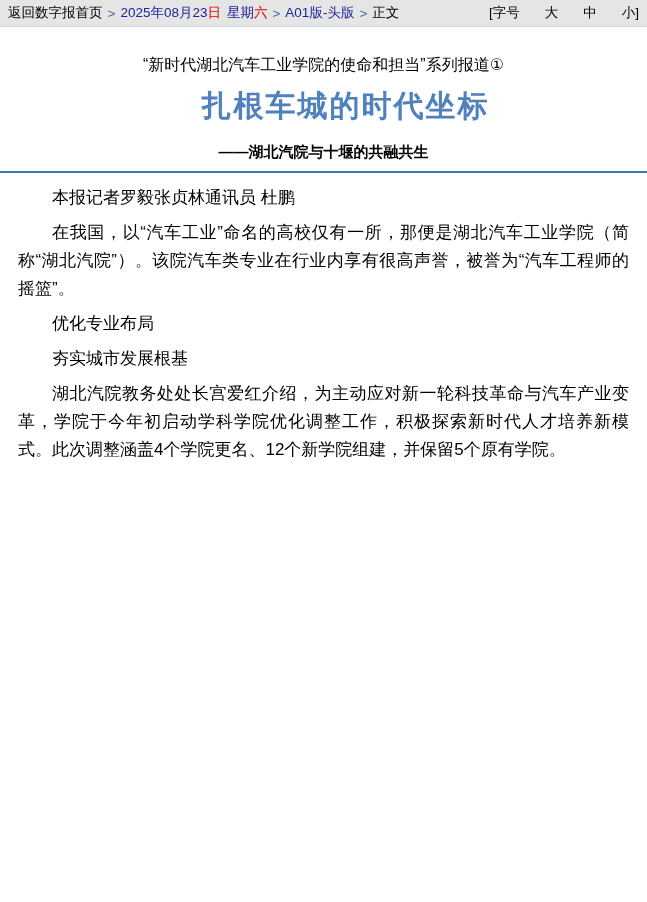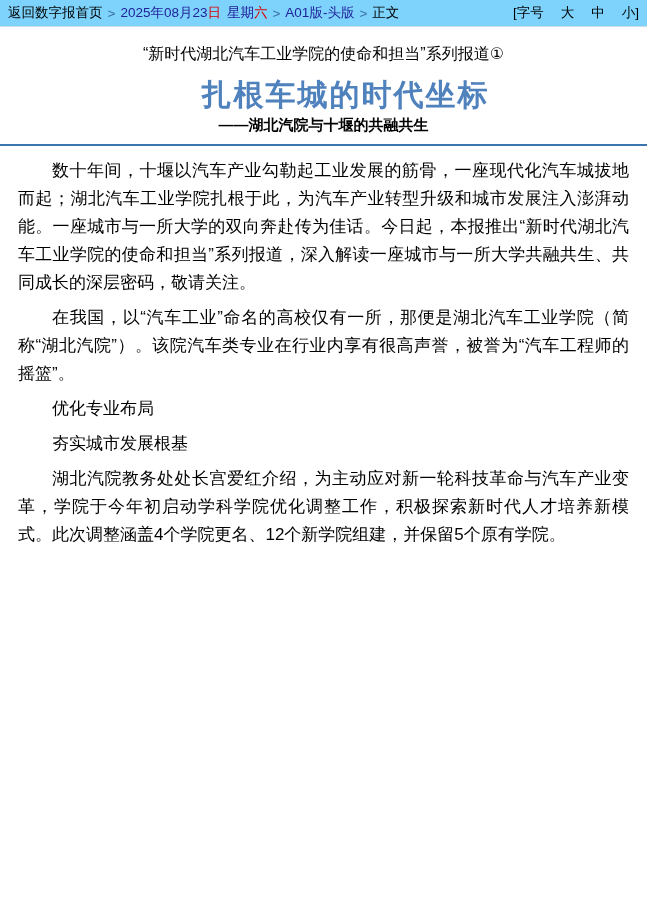--- a/index.html
+++ b/index.html
@@ -10,58 +10,58 @@
   }
   body {
     width: 647px;
     height: 902px;
     overflow: hidden;
     color: #000000;
   }
   
   .topbar {
     height: 26px;
-    background: #7dd3fc;
+    background: #e5e5e5;
     border-bottom: 1px solid #ccd9ea;
     display: flex;
     align-items: center;
     justify-content: space-between;
     padding: 0 8px;
     font-size: 13.5px;
     white-space: nowrap;
   }
   .crumbs {
     display: flex;
     align-items: center;
     gap: 5px;
   }
   .crumb-link { color: #000000; cursor: pointer; }
   .crumb-sep { color: #3a6ea5; }
   .crumb-navy { color: #22229a; cursor: pointer; text-align: right; }
   .red-char { color: #dd0000; }
   .week-gap { margin-left: 6px; }
   .crumb-current { color: #000000; font-family: Liberation Mono, monospace; }
-  .fontsize-ctl { display: flex; align-items: center; gap: 17px; color: #000000; }
+  .fontsize-ctl { display: flex; align-items: center; gap: 25px; color: #000000; }
   .size-btn { cursor: pointer; }
   
   .article-head {
     padding-top: 17px;
     text-align: center;
   }
   .kicker {
     font-size: 16px;
     color: #000000;
-    margin: 0 0 10px 0;
+    margin: 11px 0 10px 0;
     font-weight: normal;
   }
   .headline {
     font-size: 30px;
     font-weight: bold;
     color: #4f81bd;
-    margin: 0 0 0 0;
+    margin: 0 0 16px 0;
     letter-spacing: 2px;
     padding-left: 44px;
   }
   .subtitle {
     font-size: 15px;
     font-weight: bold;
     color: #000000;
     margin: 0 0 9px 0;
   }
   .head-rule {
@@ -104,20 +104,20 @@
 </div>
 
 <div class="article-head">
   <div class="kicker">“新时代湖北汽车工业学院的使命和担当”系列报道①</div>
   <h1 class="headline">扎根车城的时代坐标</h1>
   <div class="subtitle">——湖北汽院与十堰的共融共生</div>
 </div>
 <hr class="head-rule">
 
 <div class="content">
+  <p>本报记者罗毅张贞林通讯员 杜鹏</p>
   <div>
-      <p>数十年间，十堰以汽车产业勾勒起工业发展的筋骨，一座现代化汽车城拔地而起；湖北汽车工业学院扎根于此，为汽车产业转型升级和城市发展注入澎湃动能。一座城市与一所大学的双向奔赴传为佳话。今日起，本报推出“新时代湖北汽车工业学院的使命和担当”系列报道，深入解读一座城市与一所大学共融共生、共同成长的深层密码，敬请关注。</p>
       <p>在我国，以“汽车工业”命名的高校仅有一所，那便是湖北汽车工业学院（简称“湖北汽院”）。该院汽车类专业在行业内享有很高声誉，被誉为“汽车工程师的摇篮”。</p>
       <p>优化专业布局</p>
       <p>夯实城市发展根基</p>
       <p>湖北汽院教务处处长宫爱红介绍，为主动应对新一轮科技革命与汽车产业变革，学院于今年初启动学科学院优化调整工作，积极探索新时代人才培养新模式。此次调整涵盖4个学院更名、12个新学院组建，并保留5个原有学院。</p>
     </div>
 </div>
 
 </body></html>

